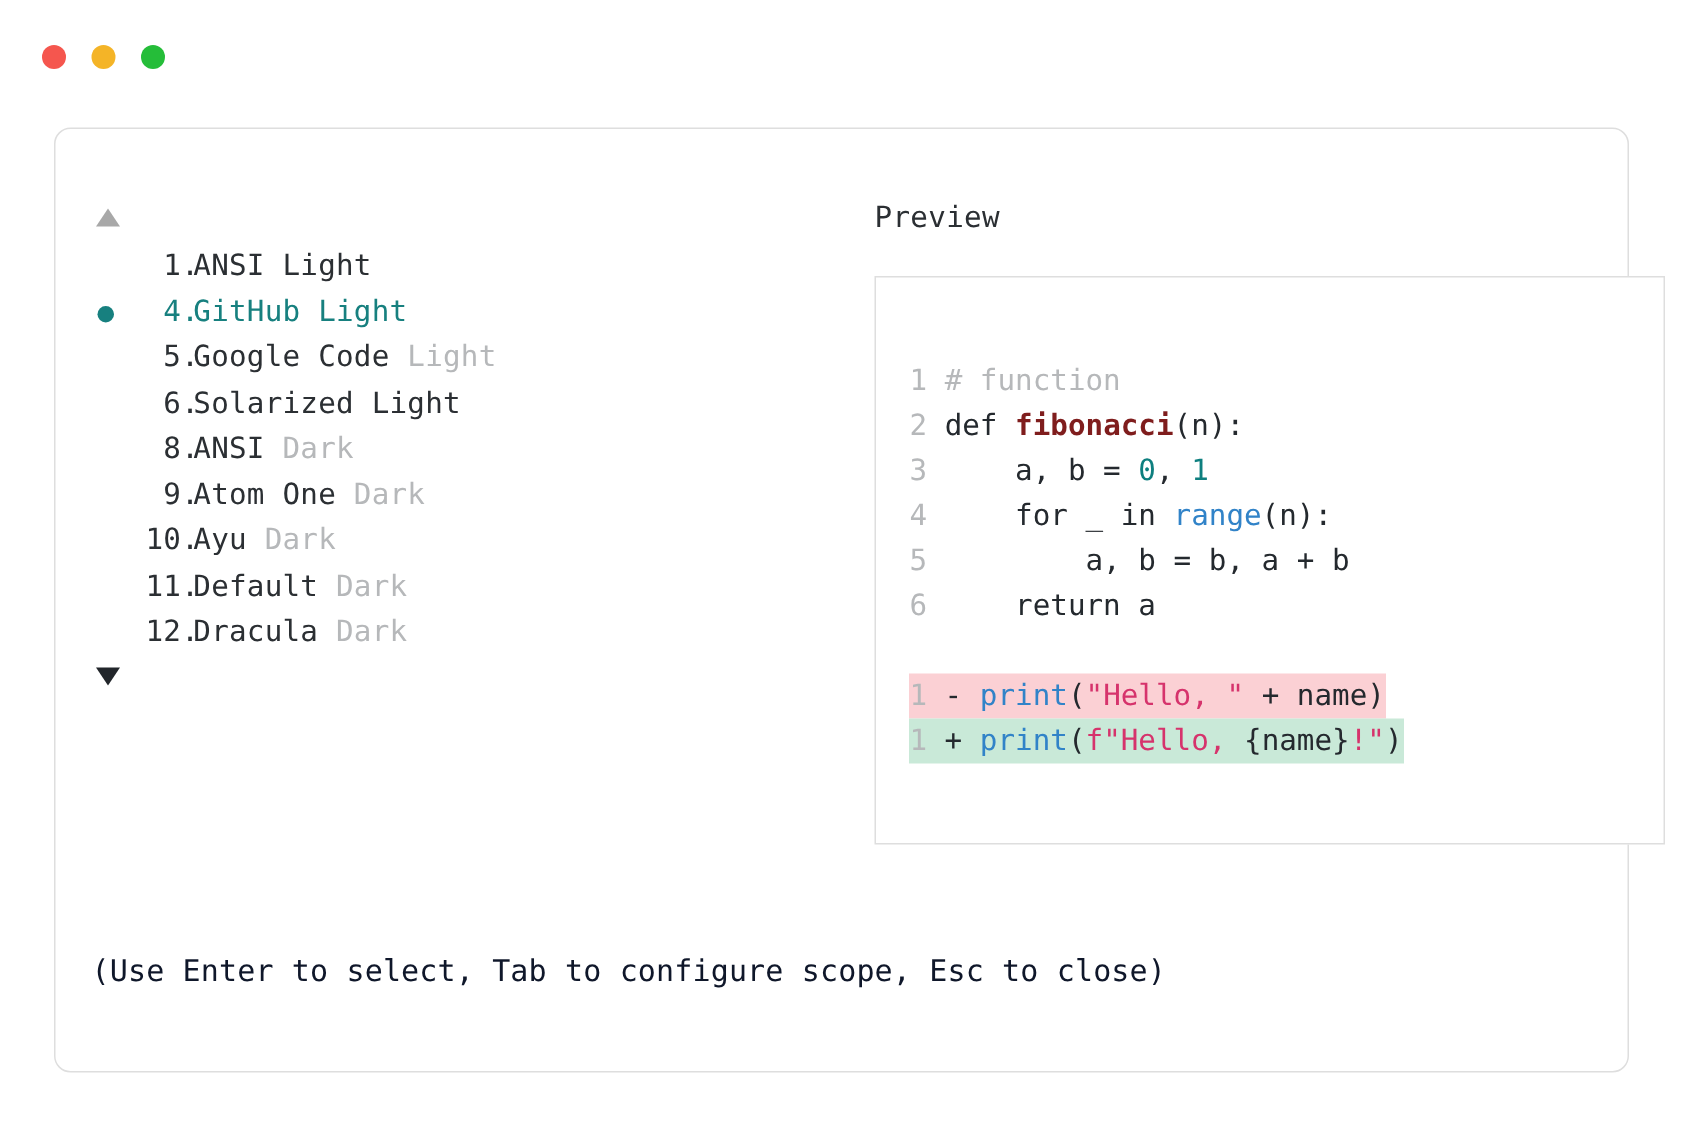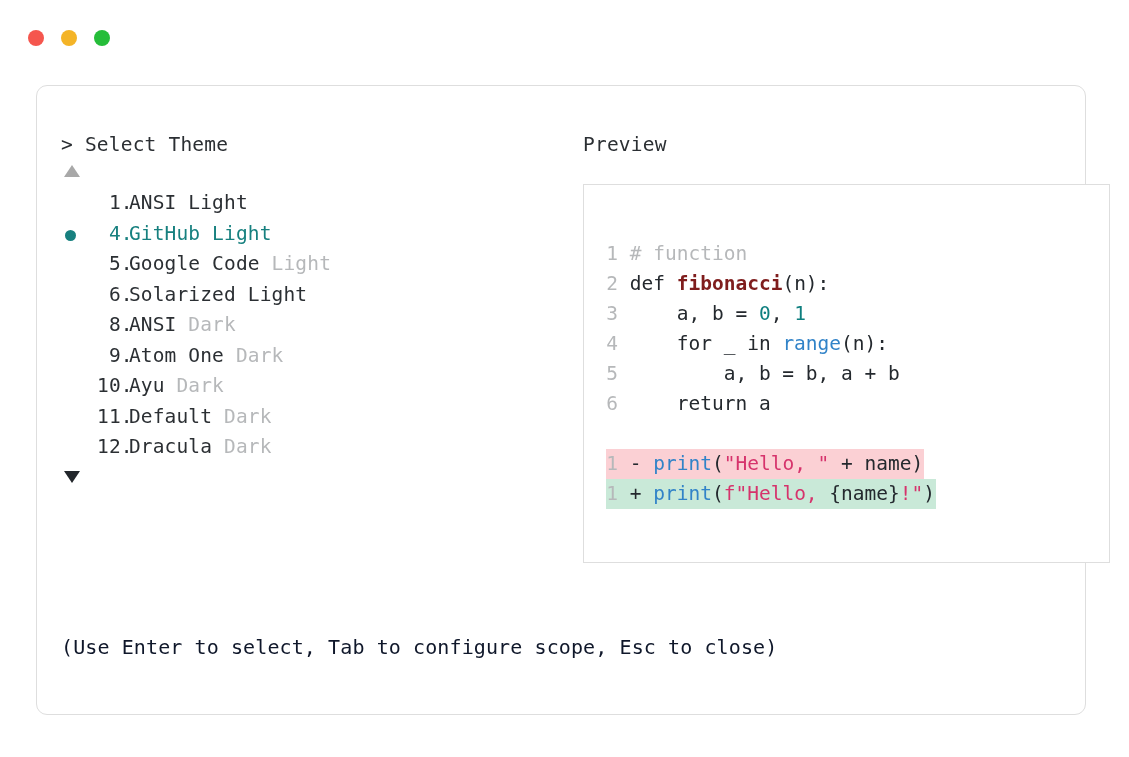--- a/index.html
+++ b/index.html
@@ -177,21 +177,20 @@
 <div class="titlebar">
   <span class="dot" style="background: rgb(245, 86, 78);"></span>
   <span class="dot" style="background: rgb(244, 180, 39);"></span>
   <span class="dot" style="background: rgb(37, 189, 57);"></span>
 </div>
 
 <div class="card">
   <div class="columns">
 
     <div class="col-left">
-      <div class="panel-head">&gt; Select Theme</div>
 
       <div class="arrow-row">
         <span class="arrow arrow-up"></span>
       </div>
 
       <div class="theme-list" id="theme-list">
           <div class="theme-row"><span class="row-num"> 1.</span><span class="row-name"> ANSI Light</span></div>
           <div class="theme-row selected"><span class="bullet" style="background: rgb(23, 128, 127);"></span><span class="row-num"> 4.</span><span class="row-name"> GitHub Light</span></div>
           <div class="theme-row"><span class="row-num"> 5.</span><span class="row-name"> Google Code </span><span class="row-suffix">Light</span></div>
           <div class="theme-row"><span class="row-num"> 6.</span><span class="row-name"> Solarized Light</span></div>

